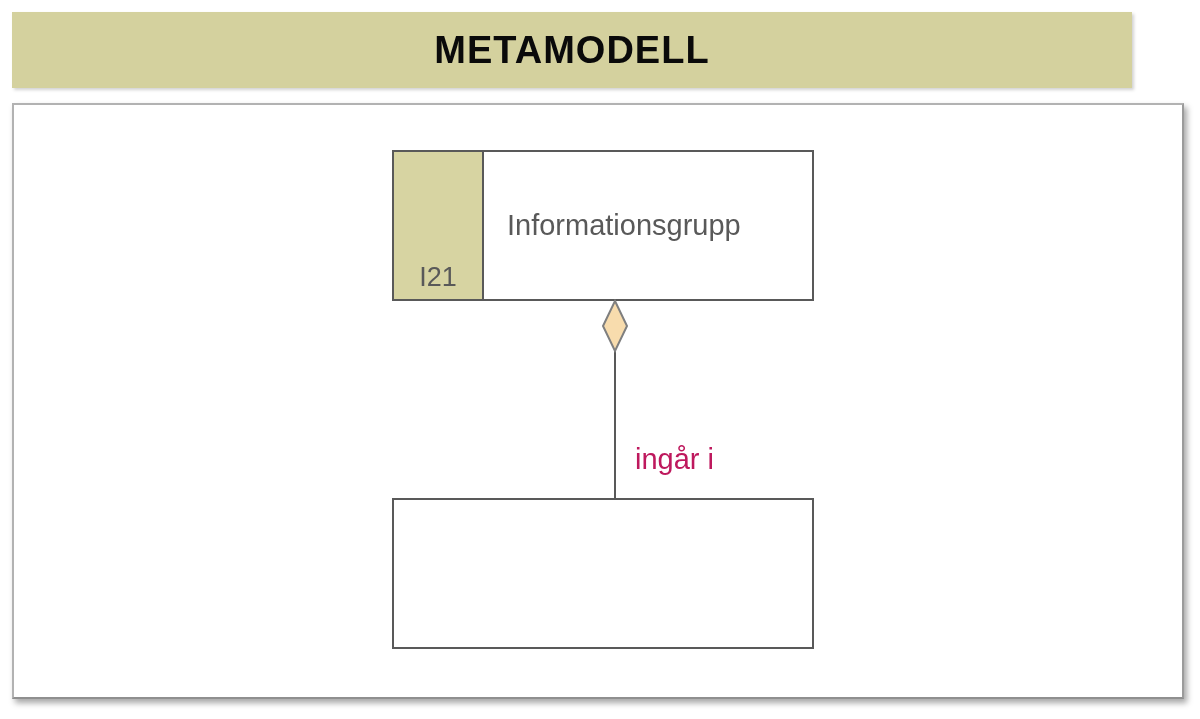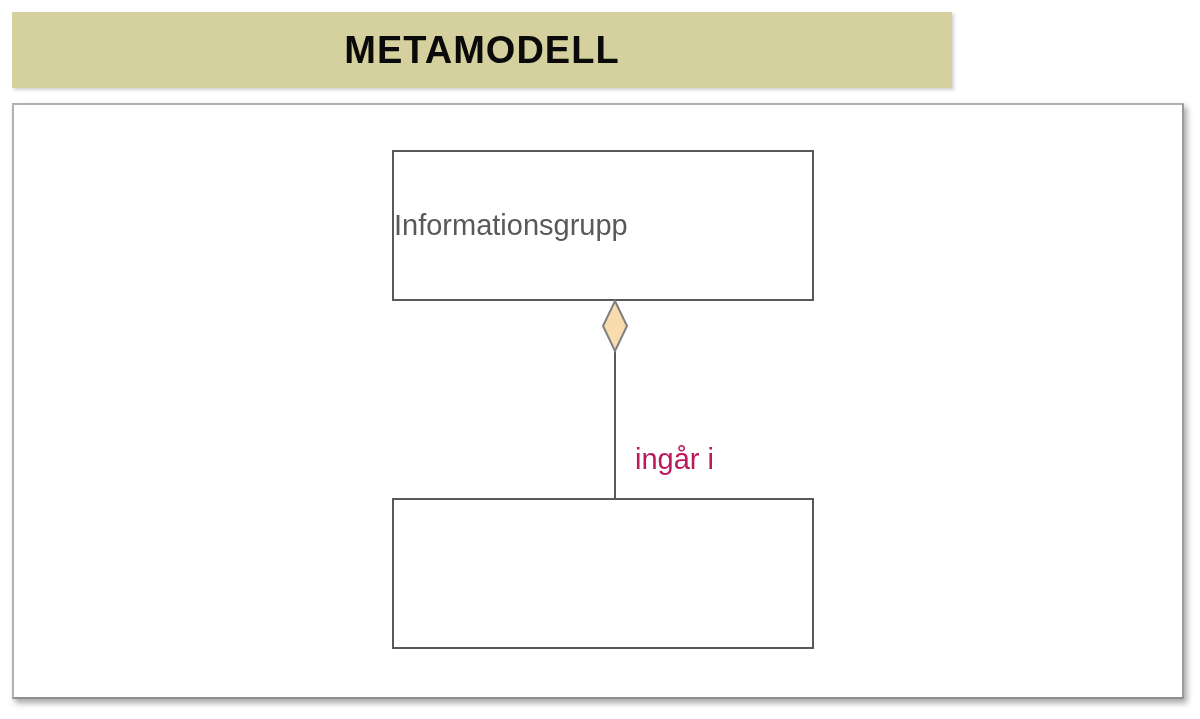--- a/index.html
+++ b/index.html
@@ -12,21 +12,21 @@
     position: relative;
     width: 1200px;
     height: 719px;
     background: #ffffff;
     overflow: hidden;
   }
   .title-bar {
     position: absolute;
     left: 12px;
     top: 12px;
-    width: 940px;
+    width: 1120px;
     height: 76px;
     background: #d4d19e;
     display: flex;
     align-items: center;
     justify-content: center;
     box-shadow: 2px 2px 3px rgba(0,0,0,0.18);
   }
   .title-bar h1 {
     margin: 0;
     font-size: 38px;
@@ -70,21 +70,21 @@
     box-sizing: border-box;
   }
   .node-id {
     font-size: 27px;
     color: #595959;
   }
   .node-body {
     flex: 1;
     display: flex;
     align-items: center;
-    padding-left: 0;
+    padding-left: 23px;
     box-sizing: border-box;
   }
   .node-label {
     font-size: 29px;
     color: #595959;
   }
   .connector {
     position: absolute;
     left: 581px;
     top: 194px;
@@ -104,20 +104,23 @@
 
 <div class="page">
 
   <header class="title-bar">
     <h1>METAMODELL</h1>
   </header>
 
   <div class="canvas">
 
     <div class="node node-top">
+      <div class="node-strip">
+        <span class="node-id">I21</span>
+      </div>
       <div class="node-body">
         <span class="node-label">Informationsgrupp</span>
       </div>
     </div>
 
     <svg class="connector" viewBox="0 0 40 200" xmlns="http://www.w3.org/2000/svg">
       <line x1="20" y1="2" x2="20" y2="200" stroke="#595959" stroke-width="2"></line>
       <polygon points="20,2 32,27 20,52 8,27" fill="#f8dcad" stroke="#7f7f7f" stroke-width="2"></polygon>
     </svg>
 

